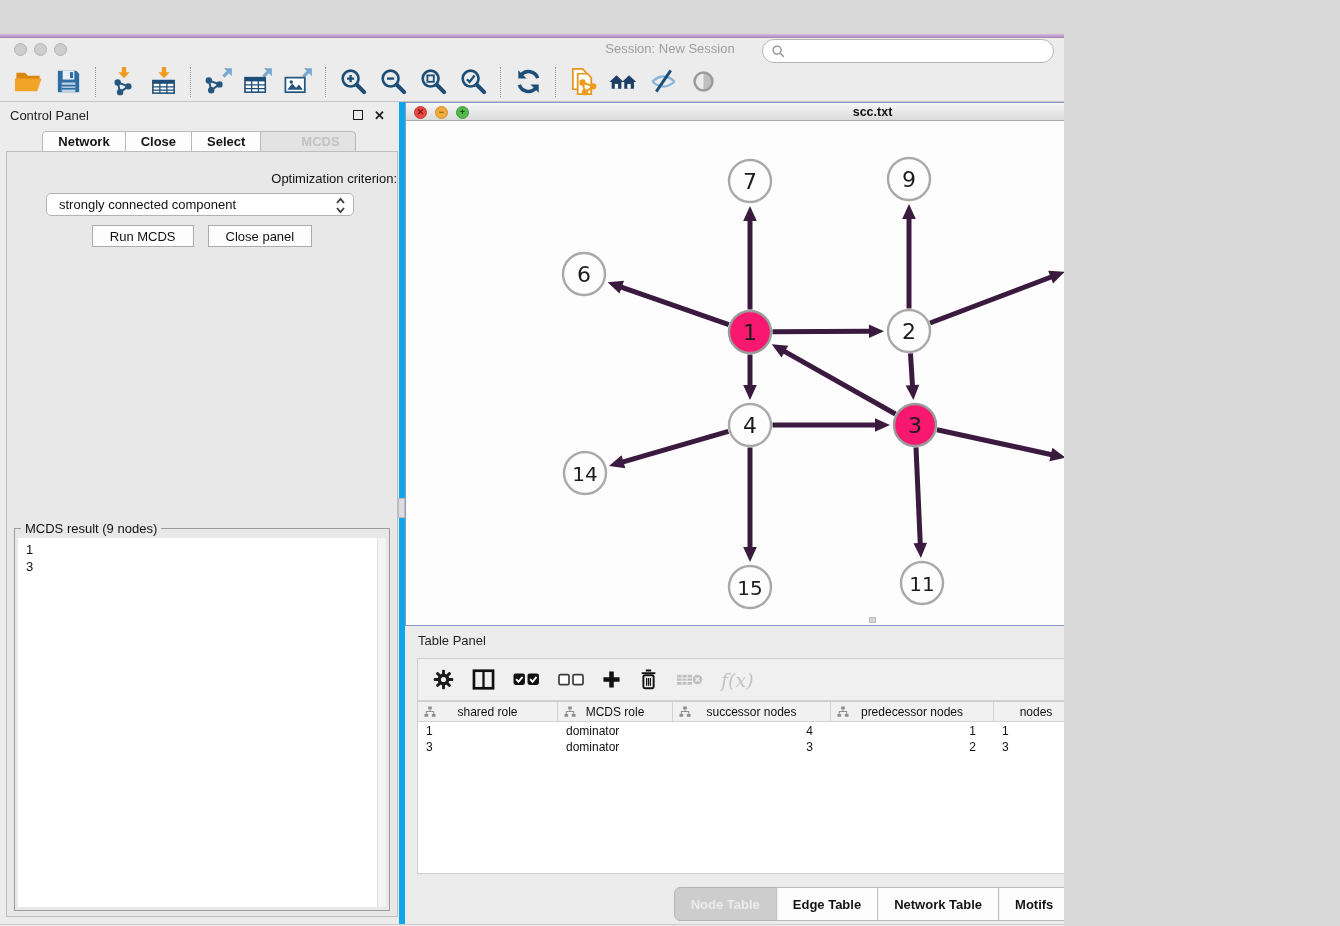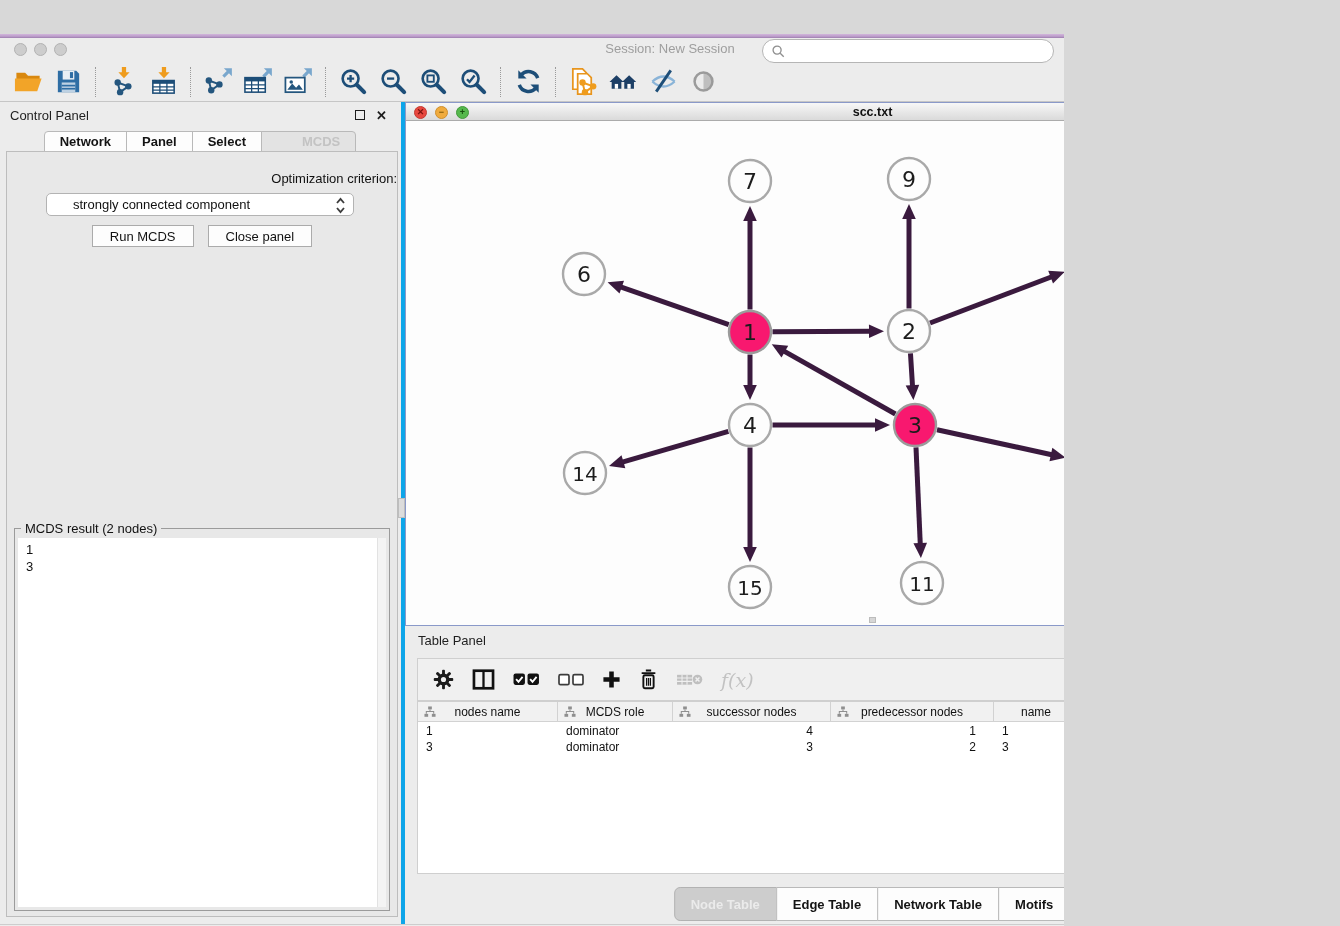--- a/index.html
+++ b/index.html
@@ -27,38 +27,38 @@
   .tb-btn svg { width:31px; height:31px; display:block; }
   .tb-sep { width:0; height:30px; border-left:1px dotted #9a9a9a; margin:0 7px; }
   .searchbox { position:absolute; right:10px; top:5px; width:292px; height:24px;
     background:#fff; border:1px solid #b5b5b5; border-radius:12px;
     display:flex; align-items:center; padding-left:8px; }
   .searchbox svg { width:15px; height:15px; }
   .searchbox input { border:none; outline:none; background:transparent; flex:1;
     font-size:12px; font-family:"Liberation Sans",sans-serif; padding:0 8px 0 4px; }
   
   .control-panel { position:absolute; left:0; top:68px; width:405px; height:822px;
-    background:#ececec; border-right:4px solid #0ea5e9; }
+    background:#ececec; border-right:6px solid #0ea5e9; }
   .panel-title { position:absolute; left:10px; top:6px; font-size:13px; color:#1f1f1f; }
   .float-box { position:absolute; width:10px; height:10px; border:1.6px solid #1c1c1c; }
   .close-x { position:absolute; font-size:13px; font-weight:700; color:#1c1c1c; line-height:1; }
   .cp-tabs { position:absolute; left:0; top:29px; width:100%; display:flex; justify-content:center; }
   .cp-tab { height:21px; padding:0 15px; background:#fdfdfd; border:1px solid #b9b9b9;
     margin-left:-1px; font-size:13px; font-weight:600; color:#141414;
     display:flex; align-items:center; }
   .cp-tab.first { border-radius:4px 0 0 0; }
   .cp-tab.last  { border-radius:0 4px 0 0;padding-left:40px; }
   .cp-tab.selected { background:#e3e3e3; color:#c3c3c3; }
   .cp-content { position:absolute; left:6px; top:49px; width:392px; height:766px;
     background:#e8e8e8; border:1px solid #bdbdbd; }
   .opt-label { position:absolute; left:0; right:0; top:19px; text-align:right;
     font-size:13px; color:#111; }
   .dropdown { position:absolute; left:39px; right:43px; top:41px; height:23px;
     background:#fff; border:1px solid #b3b3b3; border-radius:5px;
-    display:flex; align-items:center; font-size:13px; color:#111; padding-left:26px; }
+    display:flex; align-items:center; font-size:13px; color:#111; padding-left:12px; }
   .dd-stepper { position:absolute; right:7px; top:2px; }
   .btn-row { position:absolute; left:0; right:0; top:73px; display:flex; justify-content:center; gap:14px; }
   .push-btn { height:22px; padding:0 17px; background:#fdfdfd; border:1px solid #ababab;
     border-radius:0; font-size:13px; color:#111; display:flex; align-items:center; }
   .result-group { position:absolute; left:7px; right:7px; top:376px; height:383px;
     border:1px solid #9b9b9b; }
   .result-label { position:absolute; left:6px; top:-8px; background:#e8e8e8;
     padding:0 4px; font-size:13px; color:#111; }
   .result-area { position:absolute; left:3px; right:3px; top:9px; bottom:3px;
     background:#fff; font-size:13px; color:#111; }
@@ -285,41 +285,41 @@
       </svg>
     <input type="text" placeholder="" style="">
   </div>
 
   <div class="control-panel">
     <div class="panel-title">Control Panel</div>
     <span class="float-box" style="right:36px; top:8px;"></span>
     <span class="close-x" style="right:14px; top:7px;">✕</span>
     <div class="cp-tabs" id="cp-tabs">
         <div class="cp-tab first">Network</div>
-        <div class="cp-tab">Panel</div>
+        <div class="cp-tab">Close</div>
         <div class="cp-tab">Select</div>
         <div class="cp-tab last selected">MCDS</div>
       </div>
     <div class="cp-content">
       <div class="opt-label">Optimization criterion:</div>
       <div class="dropdown">
         <span>strongly connected component</span>
         <span class="dd-stepper">
           <svg width="11" height="19" viewBox="0 0 11 19">
               <path d="M2 7L5.5 2.8 9 7" fill="none" stroke="#3c3c3c" stroke-width="1.8"></path>
               <path d="M2 12l3.5 4.2L9 12" fill="none" stroke="#3c3c3c" stroke-width="1.8"></path>
             </svg>
         </span>
       </div>
       <div class="btn-row">
         <div class="push-btn">Run MCDS</div>
         <div class="push-btn">Close panel</div>
       </div>
       <div class="result-group">
-        <div class="result-label">MCDS result (2 nodes)</div>
+        <div class="result-label">MCDS result (9 nodes)</div>
         <div class="result-area">
           <div class="result-lines" id="result-lines">
               <div>1</div>
               <div>3</div>
             </div>
           <div class="result-scroll"></div>
         </div>
       </div>
     </div>
   </div>
@@ -452,21 +452,21 @@
       </div>
     <div class="tp-scrollpane" id="tp-scrollpane">
       <div class="tp-header" id="tp-header">
           <div class="tp-hcell" style="width: 140px;">
             <svg viewBox="0 0 13 13">
               <rect x="4.5" y="0.5" width="4" height="3.2" fill="#8f8f8f"></rect>
               <path d="M6.5 3.7v2.3M2.5 8.5V6h8v2.5" stroke="#8f8f8f" stroke-width="1.1" fill="none"></path>
               <rect x="0.5" y="8.5" width="4" height="3.2" fill="#8f8f8f"></rect>
               <rect x="8.5" y="8.5" width="4" height="3.2" fill="#8f8f8f"></rect>
             </svg>
-            <span>nodes name</span>
+            <span>shared role</span>
           </div>
           <div class="tp-hcell" style="width: 115px;">
             <svg viewBox="0 0 13 13">
               <rect x="4.5" y="0.5" width="4" height="3.2" fill="#8f8f8f"></rect>
               <path d="M6.5 3.7v2.3M2.5 8.5V6h8v2.5" stroke="#8f8f8f" stroke-width="1.1" fill="none"></path>
               <rect x="0.5" y="8.5" width="4" height="3.2" fill="#8f8f8f"></rect>
               <rect x="8.5" y="8.5" width="4" height="3.2" fill="#8f8f8f"></rect>
             </svg>
             <span>MCDS role</span>
           </div>
@@ -482,21 +482,21 @@
           <div class="tp-hcell" style="width: 163px;">
             <svg viewBox="0 0 13 13">
               <rect x="4.5" y="0.5" width="4" height="3.2" fill="#8f8f8f"></rect>
               <path d="M6.5 3.7v2.3M2.5 8.5V6h8v2.5" stroke="#8f8f8f" stroke-width="1.1" fill="none"></path>
               <rect x="0.5" y="8.5" width="4" height="3.2" fill="#8f8f8f"></rect>
               <rect x="8.5" y="8.5" width="4" height="3.2" fill="#8f8f8f"></rect>
             </svg>
             <span>predecessor nodes</span>
           </div>
           <div class="tp-hcell" style="width: 85px;">
-            <span>name</span>
+            <span>nodes</span>
           </div>
         </div>
     <div class="tp-row" style="top: 21px;">
           <div class="tp-cell al" style="width: 140px;">1</div>
           <div class="tp-cell al" style="width: 115px;">dominator</div>
           <div class="tp-cell ar" style="width: 158px;">4</div>
           <div class="tp-cell ar" style="width: 163px;">1</div>
           <div class="tp-cell al" style="width: 85px;">1</div>
         </div>
         <div class="tp-row" style="top: 37px;">

